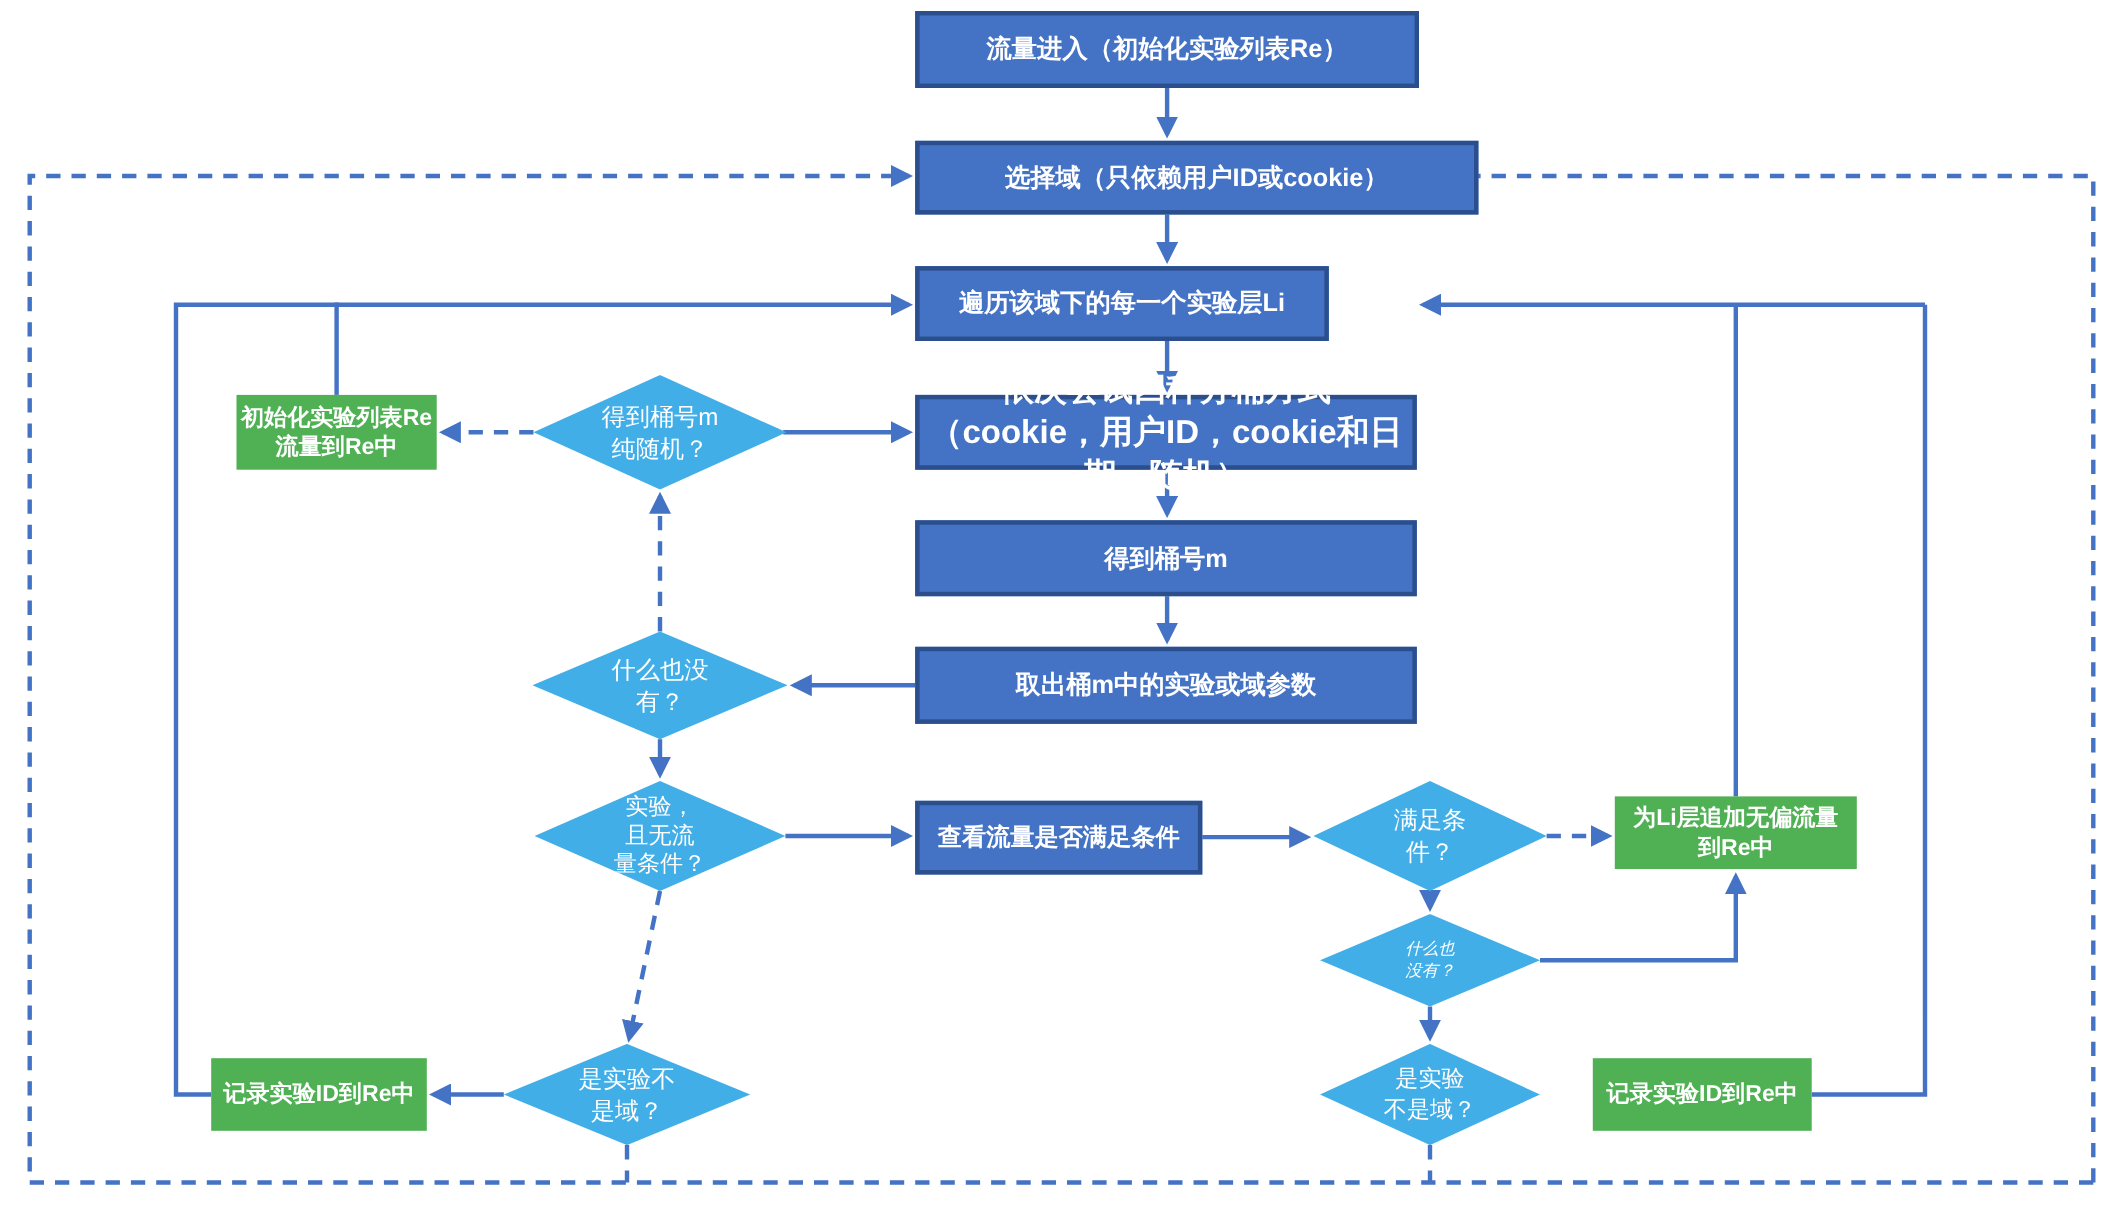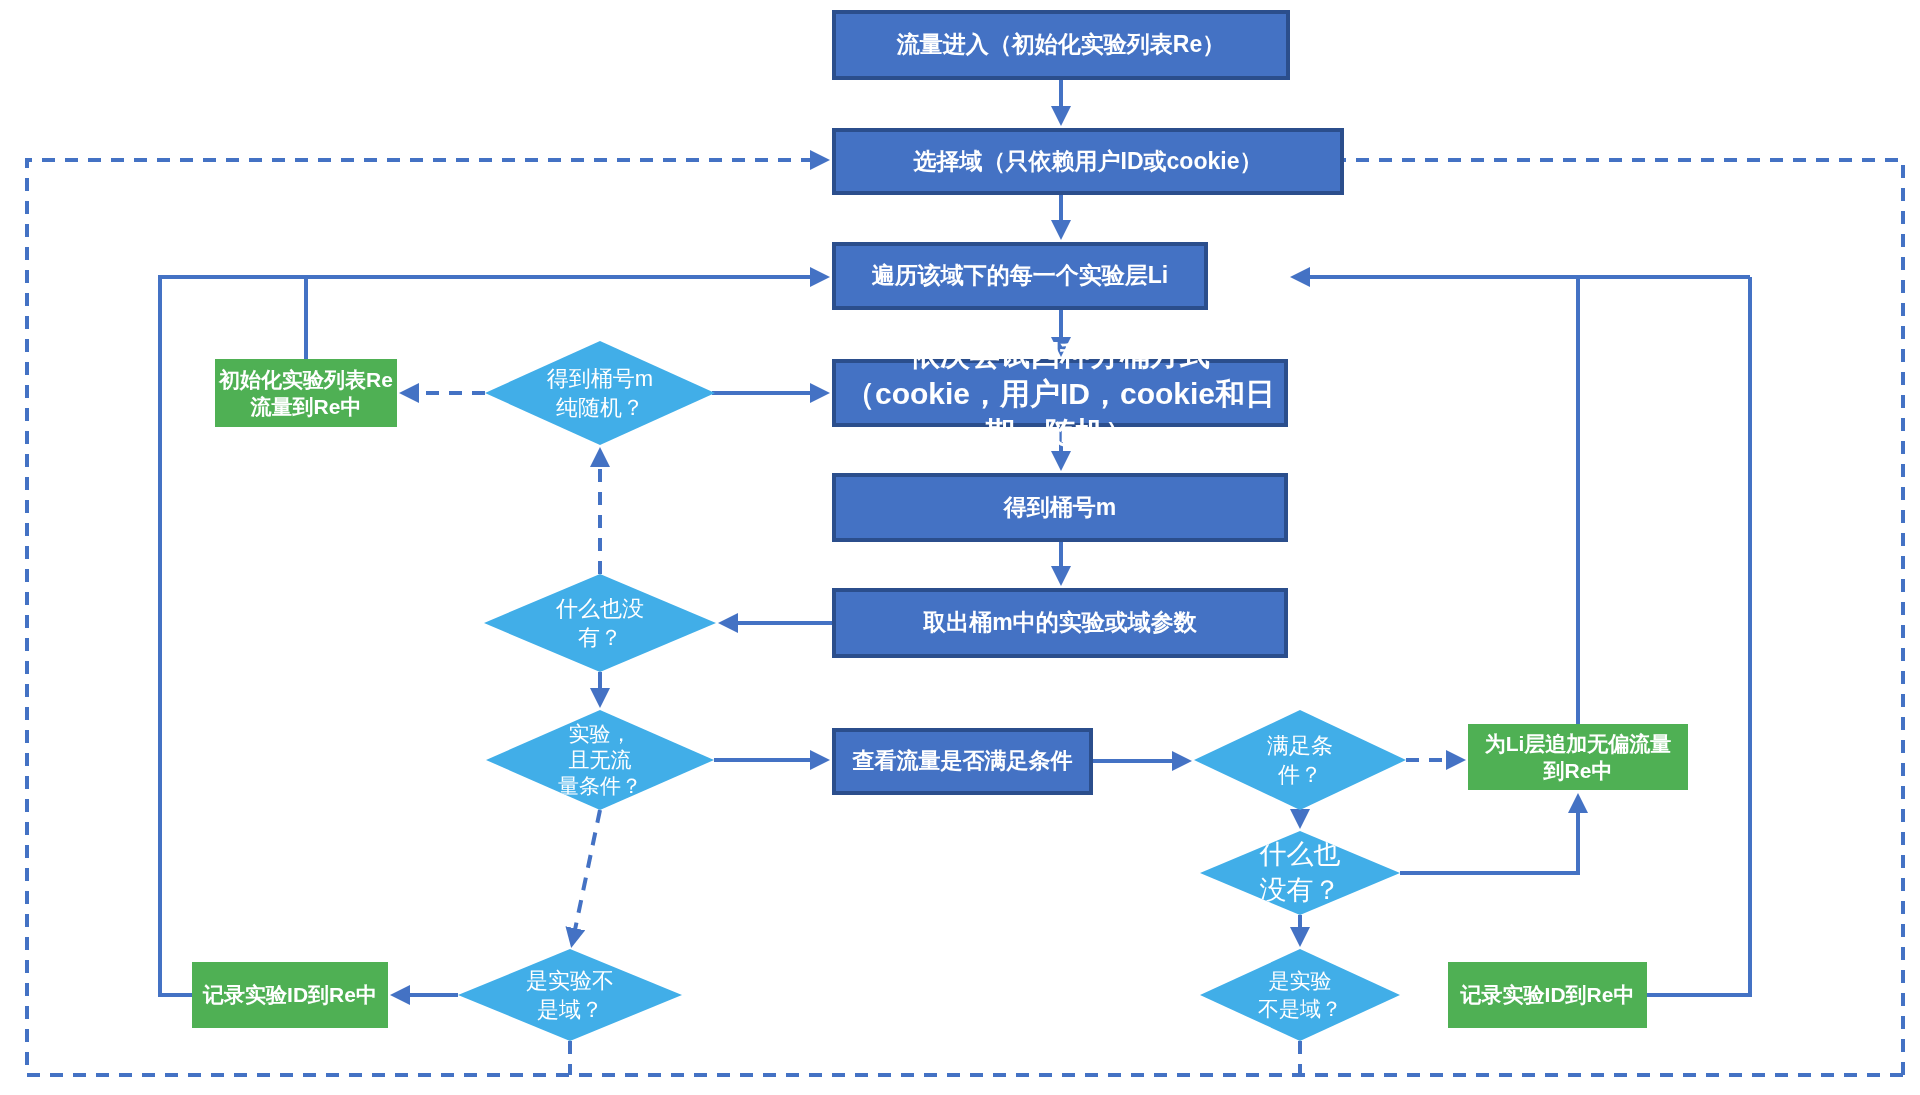--- a/index.html
+++ b/index.html
@@ -31,21 +31,21 @@
   #n-g1{left:215px;top:359px;width:182px;height:68px;}
   #n-g2{left:192px;top:962px;width:196px;height:66px;}
   #n-g3{left:1468px;top:724px;width:220px;height:66px;}
   #n-g4{left:1448px;top:962px;width:199px;height:66px;}
   
   #n-d1{left:485px;top:341px;width:230px;height:104px;}
   #n-d2{left:484px;top:574px;width:232px;height:98px;}
   #n-d3{left:486px;top:710px;width:228px;height:100px;font-size:21px;line-height:1.25;}
   #n-d4{left:458px;top:949px;width:224px;height:92px;}
   #n-d5{left:1194px;top:710px;width:212px;height:100px;}
-  #n-d6{left:1200px;top:831px;width:200px;height:84px;font-size:27px;}
+  #n-d6{left:1200px;top:831px;width:200px;height:84px;font-size:15px;font-style:italic;}
   #n-d7{left:1200px;top:949px;width:200px;height:92px;font-size:21px;}
 </style>
 </head>
 <body>
 
 <div id="canvas">
 
   <svg id="wires" viewBox="0 0 1920 1095">
     <defs>
       <marker id="arr" viewBox="0 0 10 10" refX="8" refY="5" markerWidth="5" markerHeight="5" orient="auto">

